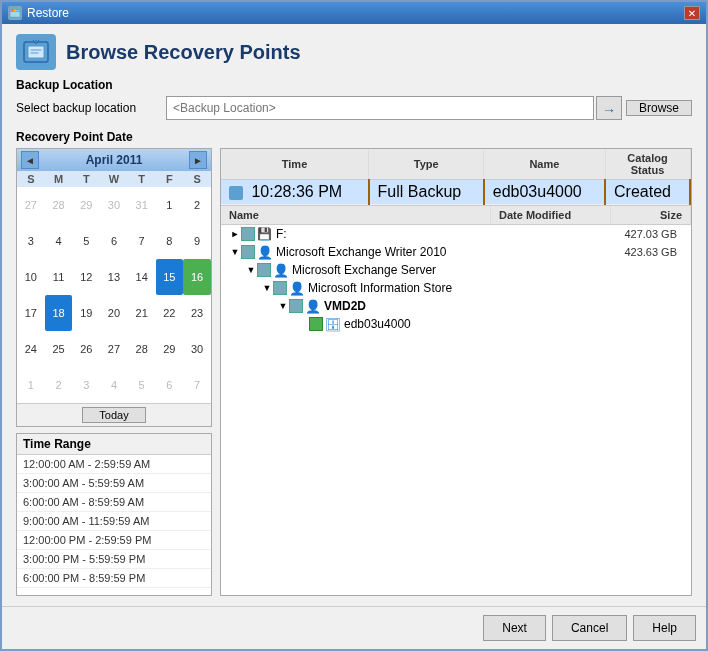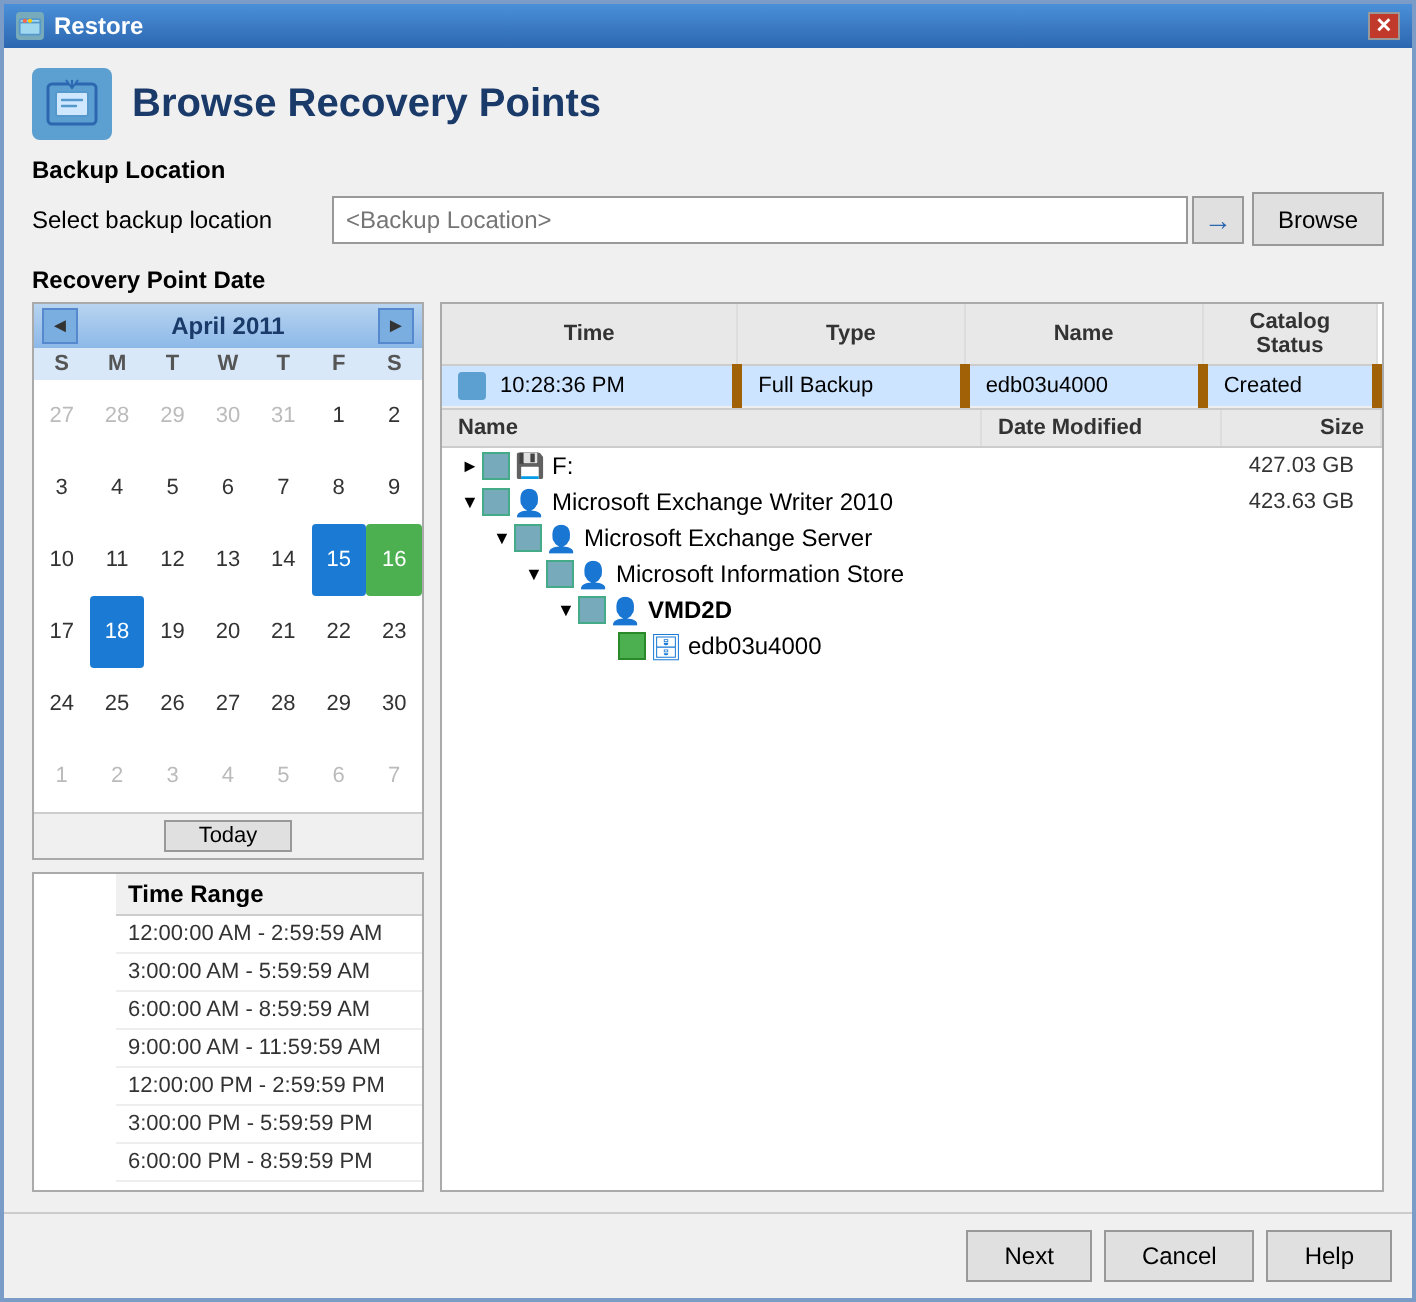--- a/index.html
+++ b/index.html
@@ -1,57 +1,57 @@
 <!DOCTYPE html>
 <html><head>
   <meta charset="utf-8">
   <style>
     * { box-sizing: border-box; margin: 0; padding: 0; font-family: 'Segoe UI', Tahoma, Arial, sans-serif; font-size: 12px; }
     body { background: #f0f0f0; }
     .window { width: 708px; height: 651px; background: #f0f0f0; border: 2px solid #7a9cc7; display: flex; flex-direction: column; }
-    .title-bar { background: linear-gradient(to bottom, #4a90d9, #2c67b0); height: 22px; display: flex; align-items: center; padding: 0 6px; color: white; font-size: 12px; font-weight: bold; }
+    .title-bar { background: linear-gradient(to bottom, #4a90d9, #2c67b0); height: 22px; display: flex; align-items: center; padding: 0 6px; color: white; font-size: 12px; font-weight: normal; }
     .title-bar-icon { width: 14px; height: 14px; background: #7ab; border-radius: 2px; margin-right: 5px; display: flex; align-items: center; justify-content: center; }
     .title-close { margin-left: auto; width: 16px; height: 14px; background: #c0392b; border: 1px solid #999; color: white; font-size: 10px; display: flex; align-items: center; justify-content: center; cursor: pointer; }
     .content { flex: 1; padding: 10px 14px; display: flex; flex-direction: column; overflow: hidden; }
     .header-row { display: flex; align-items: center; margin-bottom: 8px; }
     .header-icon { width: 40px; height: 36px; background: #5ba0d0; border-radius: 4px; margin-right: 10px; display: flex; align-items: center; justify-content: center; }
     .header-icon svg { width: 28px; height: 28px; }
     .page-title { font-size: 20px; font-weight: bold; color: #1a3a6a; }
     .section-label { font-weight: bold; font-size: 12px; margin-bottom: 4px; }
     .location-row { display: flex; align-items: center; margin-bottom: 10px; }
     .location-label { width: 150px; color: #000000; }
     .location-input { flex: 1; height: 24px; border: 1px solid #999; padding: 2px 6px; background: white; color: #555; font-size: 12px; }
     .location-go { width: 26px; height: 24px; margin-left: 2px; background: #e0e0e0; border: 1px solid #999; display: flex; align-items: center; justify-content: center; cursor: pointer; }
-    .location-browse { height: 27px; margin-left: 4px; padding: 0 12px; background: #e0e0e0; border: 1px solid #999; cursor: pointer; }
+    .location-browse { height: 16px; margin-left: 4px; padding: 0 12px; background: #e0e0e0; border: 1px solid #999; cursor: pointer; }
     .main-area { display: flex; flex: 1; gap: 8px; overflow: hidden; }
     
     .left-panel { width: 196px; display: flex; flex-direction: column; gap: 6px; flex-shrink: 0; }
     .calendar { border: 1px solid #aaa; background: white; }
     .cal-header { background: linear-gradient(to bottom, #b8d4f0, #8cb8e8); display: flex; align-items: center; justify-content: space-between; padding: 2px 4px; }
     .cal-nav { width: 18px; height: 18px; background: #7aaee0; border: 1px solid #5588cc; cursor: pointer; display: flex; align-items: center; justify-content: center; font-size: 10px; color: #333; }
     .cal-month-year { font-weight: bold; font-size: 12px; color: #1a3a6a; }
     .cal-grid { width: 100%; border-collapse: collapse; }
     .cal-grid th { font-size: 11px; text-align: center; padding: 2px 0; color: #555; background: #d8e8f8; width: 28px; }
     .cal-grid td { text-align: center; padding: 12px 0; cursor: pointer; width: 28px; font-size: 11px; color: #333; }
     .cal-grid td.other-month { color: #bbb; }
     .cal-grid td.selected { background: #1a7ad4; color: white; border-radius: 2px; }
     .cal-grid td.today-highlight { background: #4CAF50; color: white; border-radius: 2px; }
     .cal-grid td.selected-15 { background: #1a7ad4; color: white; border-radius: 2px; }
     .cal-today-btn { display: flex; justify-content: center; padding: 3px; background: #f0f0f0; border-top: 1px solid #ccc; }
     .today-btn { padding: 1px 16px; border: 1px solid #999; background: #e0e0e0; cursor: pointer; font-size: 11px; }
     
-    .time-range-box { border: 1px solid #aaa; background: white; flex: 1; overflow-y: auto; padding-left: 41px; }
+    .time-range-box { border: 1px solid #aaa; background: white; flex: 1; overflow-y: auto; }
     .time-range-header { padding: 3px 6px; font-weight: bold; background: #f0f0f0; border-bottom: 1px solid #ccc; }
     .time-range-item { padding: 3px 6px; cursor: pointer; color: #333; font-size: 11px; border-bottom: 1px solid #eee; }
     .time-range-item.selected { background: #cce4ff; }
     
     .right-panel { flex: 1; display: flex; flex-direction: column; border: 1px solid #aaa; background: white; overflow: hidden; }
     .recovery-table { width: 100%; border-collapse: collapse; }
     .recovery-table th { text-align: center; padding: 3px 8px; background: #e8e8e8; border-bottom: 1px solid #ccc; border-right: 1px solid #ddd; font-weight: bold; font-size: 11px; color: #333; }
-    .recovery-table td { padding: 3px 8px; border-bottom: 1px solid #eee; border-right: 5px solid #a16207; font-size: 11px; }
+    .recovery-table td { padding: 3px 8px; border-bottom: 1px solid #eee; border-right: 2px solid #a16207; font-size: 16px; }
     .recovery-table tr.selected-row td { background: #cce4ff; }
     .divider { height: 1px; background: #ccc; }
     .file-tree { flex: 1; overflow-y: auto; }
     .file-tree-header { display: flex; background: #e8e8e8; border-bottom: 1px solid #ccc; }
     .file-tree-header-cell { padding: 3px 8px; font-weight: bold; font-size: 11px; color: #333; border-right: 1px solid #ddd; }
     .tree-item { display: flex; align-items: center; padding: 2px 4px; font-size: 11px; cursor: pointer; }
     .tree-indent { display: inline-block; }
     .tree-arrow { width: 12px; height: 12px; display: inline-flex; align-items: center; justify-content: center; font-size: 9px; cursor: pointer; }
     .tree-icon { width: 16px; height: 14px; display: inline-flex; align-items: center; justify-content: center; margin-right: 3px; }
     .tree-label { flex: 1; }

